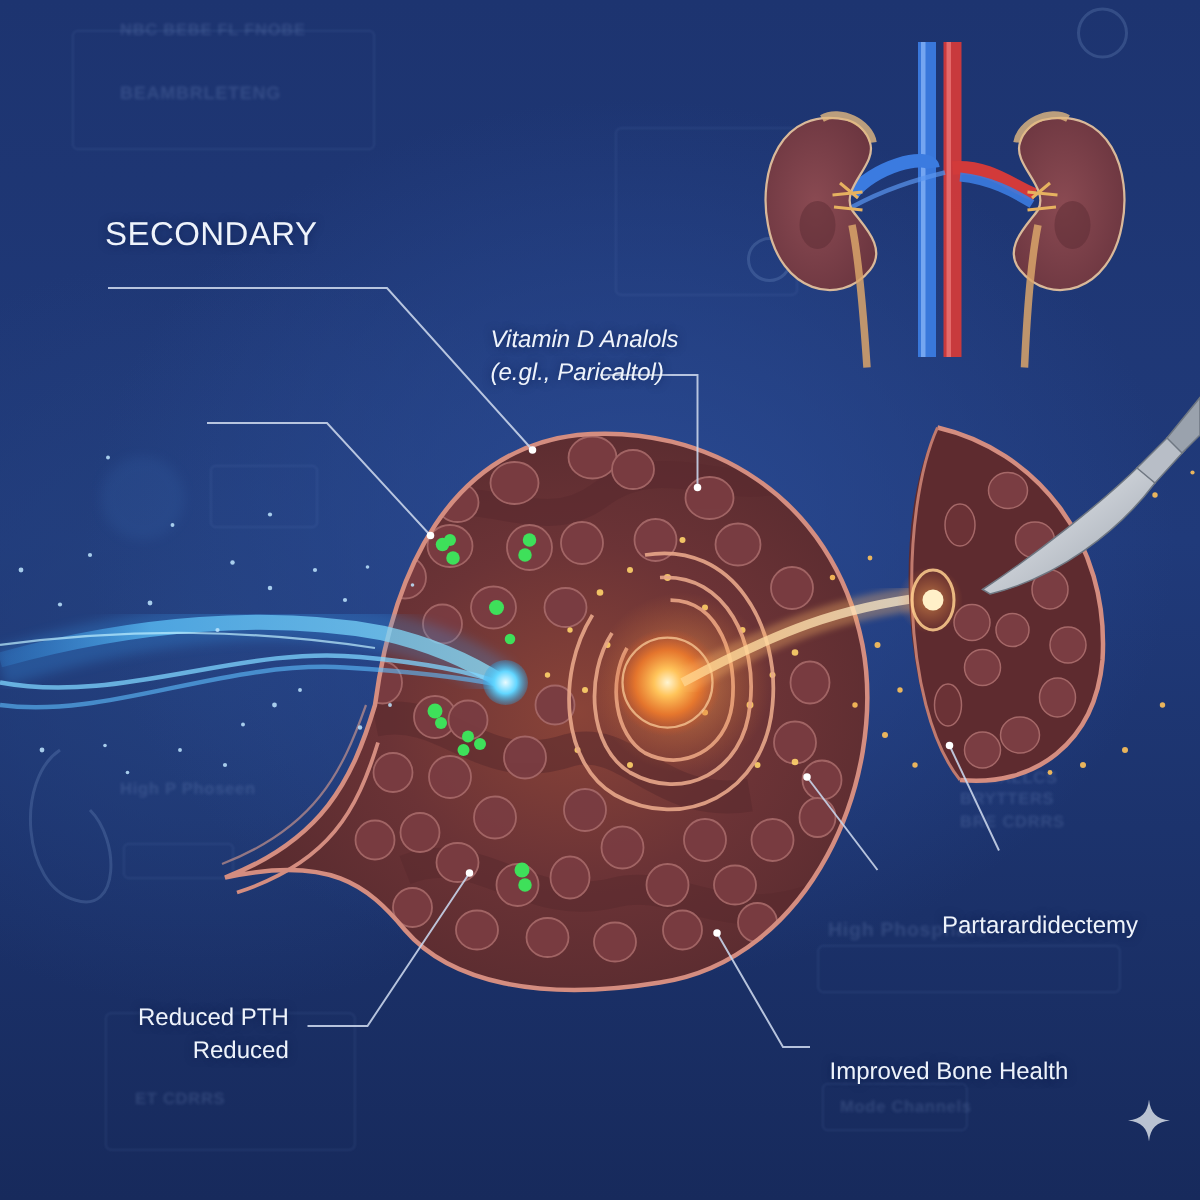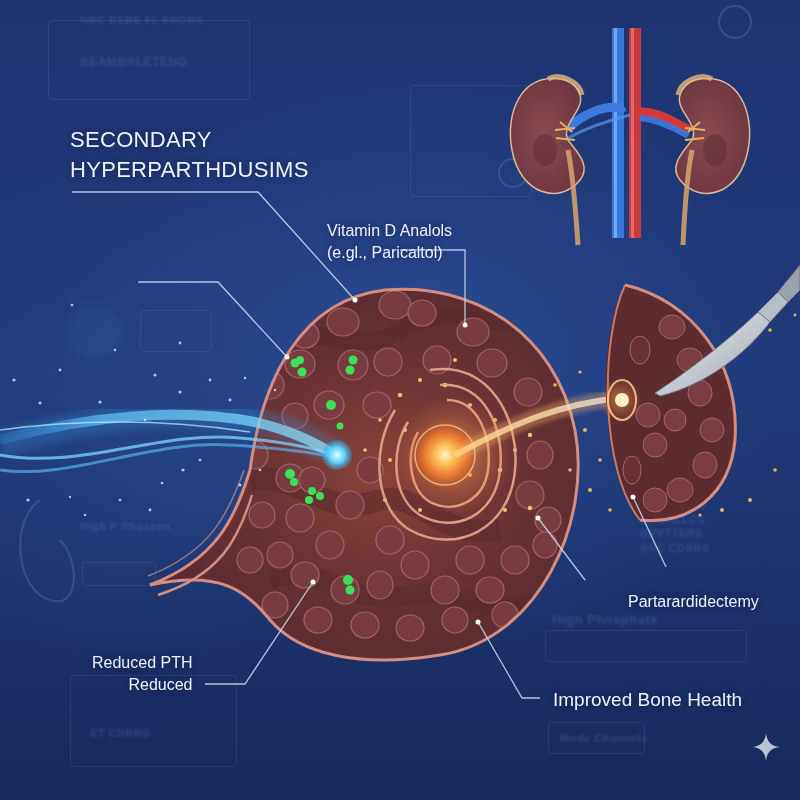--- a/index.html
+++ b/index.html
@@ -12,28 +12,29 @@
     position: relative; width: 800px; height: 800px; overflow: hidden;
     background:
       radial-gradient(ellipse 520px 420px at 420px 360px, #2a4a92 0%, rgba(42,74,146,0) 70%),
       radial-gradient(ellipse 420px 360px at 140px 420px, #24417f 0%, rgba(36,65,127,0) 70%),
       linear-gradient(180deg, #1d3470 0%, #203a7a 45%, #172a5c 100%);
   }
   .layer { position: absolute; left: 0; top: 0; width: 800px; height: 800px; }
   .label {
     position: absolute; color: #eef3fb; line-height: 1.2;
     text-shadow: 0 0 6px rgba(10,25,70,0.6);
+    margin-top: 16px;
   }
   .label span { display: block; }
   .title { left: 70px; top: 125px; font-size: 22px; letter-spacing: 0.3px; line-height: 1.35; }
   .lbl-calci { left: 77px; top: 227px; font-size: 16px; line-height: 1.4; }
-  .lbl-vitd { left: 327px; top: 220px; font-size: 16px; line-height: 1.4; }
+  .lbl-vitd { left: 327px; top: 200px; font-size: 16px; line-height: 1.4; font-style: italic; }
   .lbl-partar { left: 628px; top: 592px; font-size: 16px; }
   .lbl-reduced { left: 92px; top: 652px; font-size: 16px; line-height: 1.35; text-align: right; }
-  .lbl-bone { left: 553px; top: 689px; font-size: 19px; }
+  .lbl-bone { left: 553px; top: 689px; font-size: 16px; }
   .ghost {
     position: absolute; color: rgba(170,195,240,0.16); font-size: 11px;
     font-weight: bold; letter-spacing: 0.5px; filter: blur(1.2px);
   }
   .ghost-box {
     position: absolute; border: 1px solid rgba(150,180,235,0.12); border-radius: 4px;
     filter: blur(0.6px);
   }
   .sparkle { position: absolute; left: 752px; top: 733px; width: 28px; height: 28px; }
 </style>
@@ -349,21 +350,20 @@
         <circle cx="465" cy="325" r="2.5"></circle>
       <circle cx="538" cy="518" r="2.5"></circle>
         <circle cx="633" cy="497" r="2.5"></circle>
         <circle cx="313" cy="582" r="2.5"></circle>
       <circle cx="478" cy="622" r="2.5"></circle>
     </g>
   </svg>
 
   <div class="label title">
     <span>SECONDARY</span>
-    <span>HYPERPARTHDUSIMS</span>
   </div>
   <div class="label lbl-vitd">
     <span>Vitamin D Analols</span>
     <span>(e.gl., Paricaltol)</span>
   </div>
   <div class="label lbl-partar">Partarardidectemy</div>
   <div class="label lbl-reduced">
     <span>Reduced PTH</span>
     <span>Reduced</span>
   </div>

